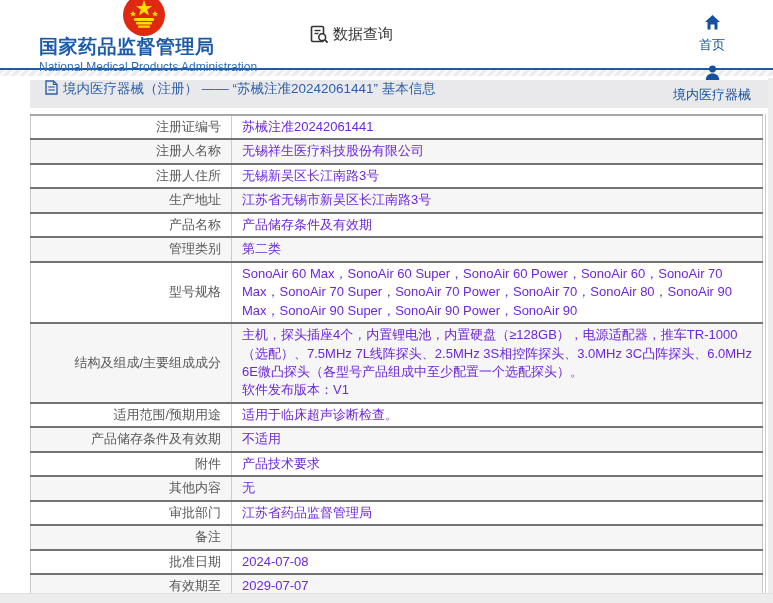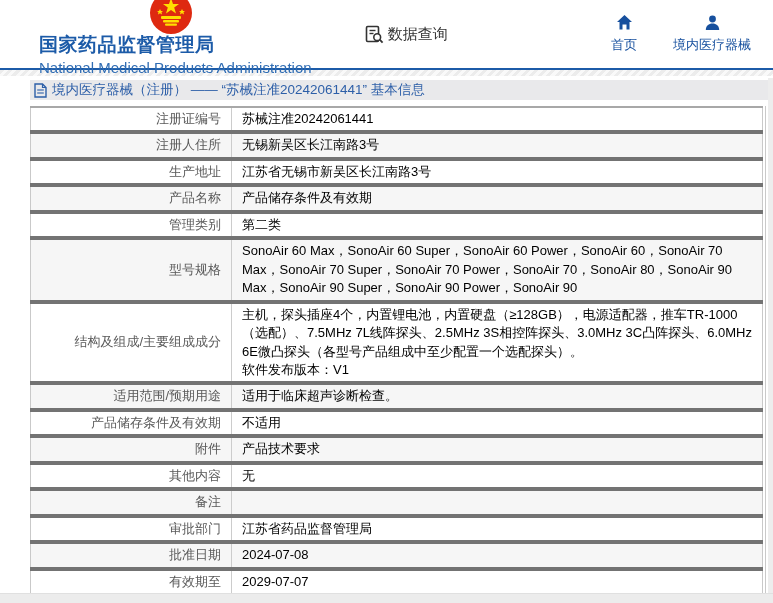--- a/index.html
+++ b/index.html
@@ -12,58 +12,58 @@
 
   
   .header {
     height: 70px; background: #fff; display: flex; align-items: center;
     padding-left: 30px; border-bottom: 2px solid #1c5ba8; position: relative;
   }
   .brand { display: flex; align-items: center; cursor: pointer; flex-direction: column; }
   .emblem { width: 42px; height: 42px; flex: 0 0 auto; }
   .brand-text { margin-left: 9px; }
   .brand-zh { font-size: 19px; font-weight: bold; color: #1c5ba8; letter-spacing: 0.5px; line-height: 1.15; }
-  .brand-en { font-size: 15px; color: #2f6cb3; margin-top: 3px; }
+  .brand-en { font-size: 12px; color: #2f6cb3; margin-top: 3px; }
 
   .data-query { display: flex; align-items: center; margin-left: 26px; cursor: pointer; padding-left: 27px; }
   .data-query .dq-icon { width: 19px; height: 19px; margin-right: 4px; }
   .data-query .dq-label { font-size: 15px; color: #333; }
 
-  .header-right { position: absolute; right: 22px; top: 14px; display: flex; gap: 36px; }
+  .header-right { position: absolute; right: 22px; top: 14px; display: flex; gap: 10px; flex-direction: column; }
   .nav-item { display: flex; flex-direction: column; align-items: center; cursor: pointer; }
   .nav-item svg { width: 17px; height: 17px; }
   .nav-item .nav-label { font-size: 13px; color: #17509e; margin-top: 5px; }
 
   .hatch-strip {
     height: 6px;
     background: repeating-linear-gradient(135deg, #ececec 0 3px, #f9f9f9 3px 6px);
   }
 
   
   .content { padding: 4px 0 0 30px; }
   .title-bar {
-    width: 738px; height: 20px; background: #e9e9eb;
-    display: flex; align-items: center; padding-left: 4px; margin-bottom: 6px;
+    width: 738px; height: 28px; background: #e9e9eb;
+    display: flex; padding-left: 15px; margin-bottom: 6px;
   }
   .title-bar svg { width: 13px; height: 15px; margin-right: 5px; flex: 0 0 auto; }
   .page-title { font-size: 13.5px; color: #2d5fa8; }
 
   .table-wrap { width: 736px; border-right: 1px solid #c9c9c9; padding-right: 2px; }
   table.reg { width: 733px; border-collapse: collapse; border: 1px solid #c9c9c9; border-top: 2px solid #a8a8a8; }
   table.reg tr { background: #fff; }
   table.reg tr:nth-child(even) { background: #f6f6f6; }
   table.reg th, table.reg td {
-    border-bottom: 4px solid #737373; font-size: 13px; line-height: 1.42;
+    border-bottom: 2px solid #737373; font-size: 13px; line-height: 1.42;
     padding: 2px 10px; vertical-align: middle;
   }
   table.reg th {
     width: 201px; font-weight: normal; color: #595959; text-align: right;
     border-right: 1px solid #cccccc; white-space: nowrap;
   }
-  table.reg td { color: #000000; white-space: pre-wrap; }
+  table.reg td { color: #6d28d9; white-space: pre-wrap; }
 
   .footer-strip {
     position: absolute; left: 0; bottom: 0; width: 773px; height: 10px;
     background: #ececec; border-top: 1px solid #e0e0e0;
   }
   .scrollbar-track {
     position: absolute; right: 0; top: 78px; width: 5px; height: 515px; background: #ededed;
   }
 </style>
 </head>
@@ -128,20 +128,24 @@
 
   <div class="table-wrap">
     <table class="reg">
       <tbody>
 
   <tr>
     <th>注册证编号</th>
     <td>苏械注准20242061441</td>
   </tr>
 
+  <tr>
+    <th>注册人名称</th>
+    <td>无锡祥生医疗科技股份有限公司</td>
+  </tr>
 
   <tr>
     <th>注册人住所</th>
     <td>无锡新吴区长江南路3号</td>
   </tr>
 
   <tr>
     <th>生产地址</th>
     <td>江苏省无锡市新吴区长江南路3号</td>
   </tr>
@@ -181,30 +185,30 @@
     <th>附件</th>
     <td>产品技术要求</td>
   </tr>
 
   <tr>
     <th>其他内容</th>
     <td>无</td>
   </tr>
 
   <tr>
+    <th>审批部门</th>
+    <td>江苏省药品监督管理局</td>
+  </tr>
+
+  <tr>
     <th>备注</th>
     <td></td>
   </tr>
 
   <tr>
-    <th>审批部门</th>
-    <td>江苏省药品监督管理局</td>
-  </tr>
-
-  <tr>
     <th>批准日期</th>
     <td>2024-07-08</td>
   </tr>
 
 
   <tr>
     <th>有效期至</th>
     <td>2029-07-07</td>
   </tr>
 

